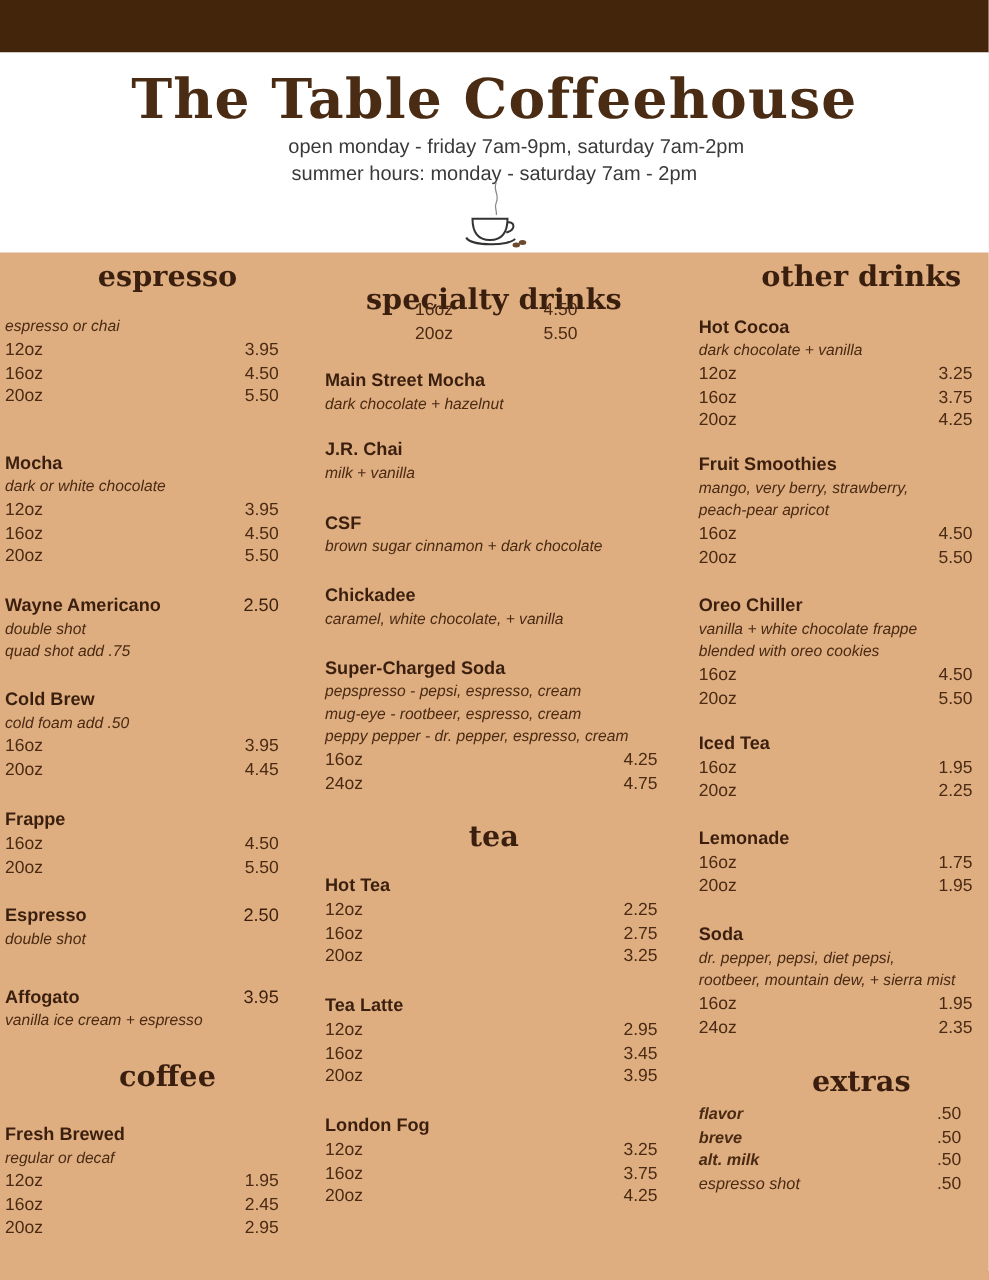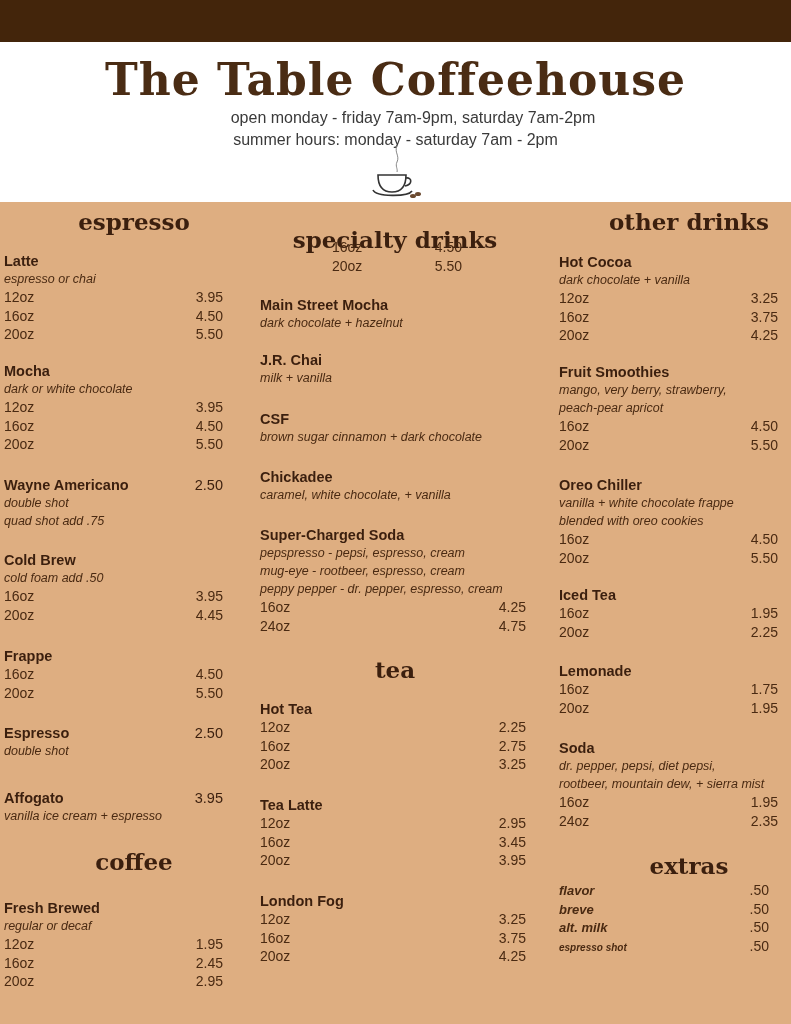--- a/index.html
+++ b/index.html
@@ -45,21 +45,20 @@
     <ellipse cx="48" cy="50" rx="3" ry="2" fill="#6b4a30"></ellipse>
   </svg>
 </div>
 
 <div class="panel">
 
   <div class="col col1" id="col1" style="width: 219px;">
     <div class="sec-title" style="left:0;width:260px;top:6px;">espresso</div>
     <div id="espresso-items">
         <div class="item" style="top: 50px;">
-          <div class="name"><span>Latte</span></div>
           <div class="desc">espresso or chai</div>
           <div class="row"><span>12oz</span><span class="p">3.95</span></div>
           <div class="row"><span>16oz</span><span class="p">4.50</span></div>
           <div class="row"><span>20oz</span><span class="p">5.50</span></div>
         </div>
         <div class="item" style="top: 160px;">
           <div class="name"><span>Mocha</span></div>
           <div class="desc">dark or white chocolate</div>
           <div class="row"><span>12oz</span><span class="p">3.95</span></div>
           <div class="row"><span>16oz</span><span class="p">4.50</span></div>
@@ -198,17 +197,17 @@
           <div class="row"><span>16oz</span><span class="p">1.95</span></div>
           <div class="row"><span>24oz</span><span class="p">2.35</span></div>
         </div>
       </div>
     <div class="sec-title" style="left:30px;width:200px;top:650px;">extras</div>
     <div id="extras-items">
         <div class="item" style="top: 679px; width: 210px;">
           <div class="row" style="height: 18.5px;"><span style="font-style: italic; font-weight: bold; font-size: 13px;">flavor</span><span class="p">.50</span></div>
           <div class="row" style="height: 18.5px;"><span style="font-style: italic; font-weight: bold; font-size: 13px;">breve</span><span class="p">.50</span></div>
           <div class="row" style="height: 18.5px;"><span style="font-style: italic; font-weight: bold; font-size: 13px;">alt. milk</span><span class="p">.50</span></div>
-          <div class="row" style="height: 18.5px;"><span style="font-style: italic; font-weight: bold; font-size: 10px;">espresso shot</span><span class="p">.50</span></div>
+          <div class="row" style="height: 18.5px;"><span style="font-style: italic; font-weight: normal; font-size: 13px;">espresso shot</span><span class="p">.50</span></div>
         </div>
       </div>
   </div>
 </div>
 
 </body></html>

